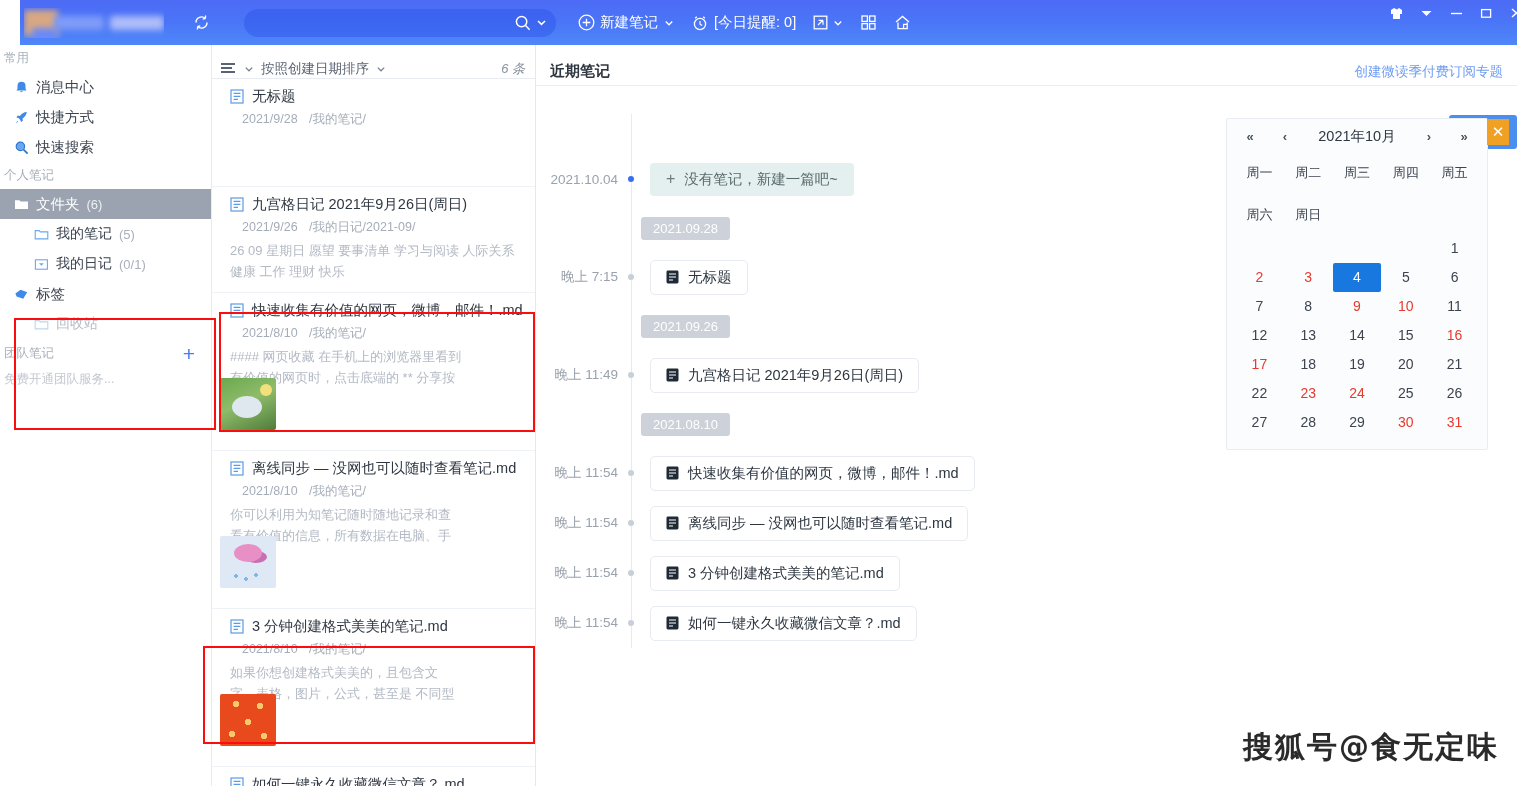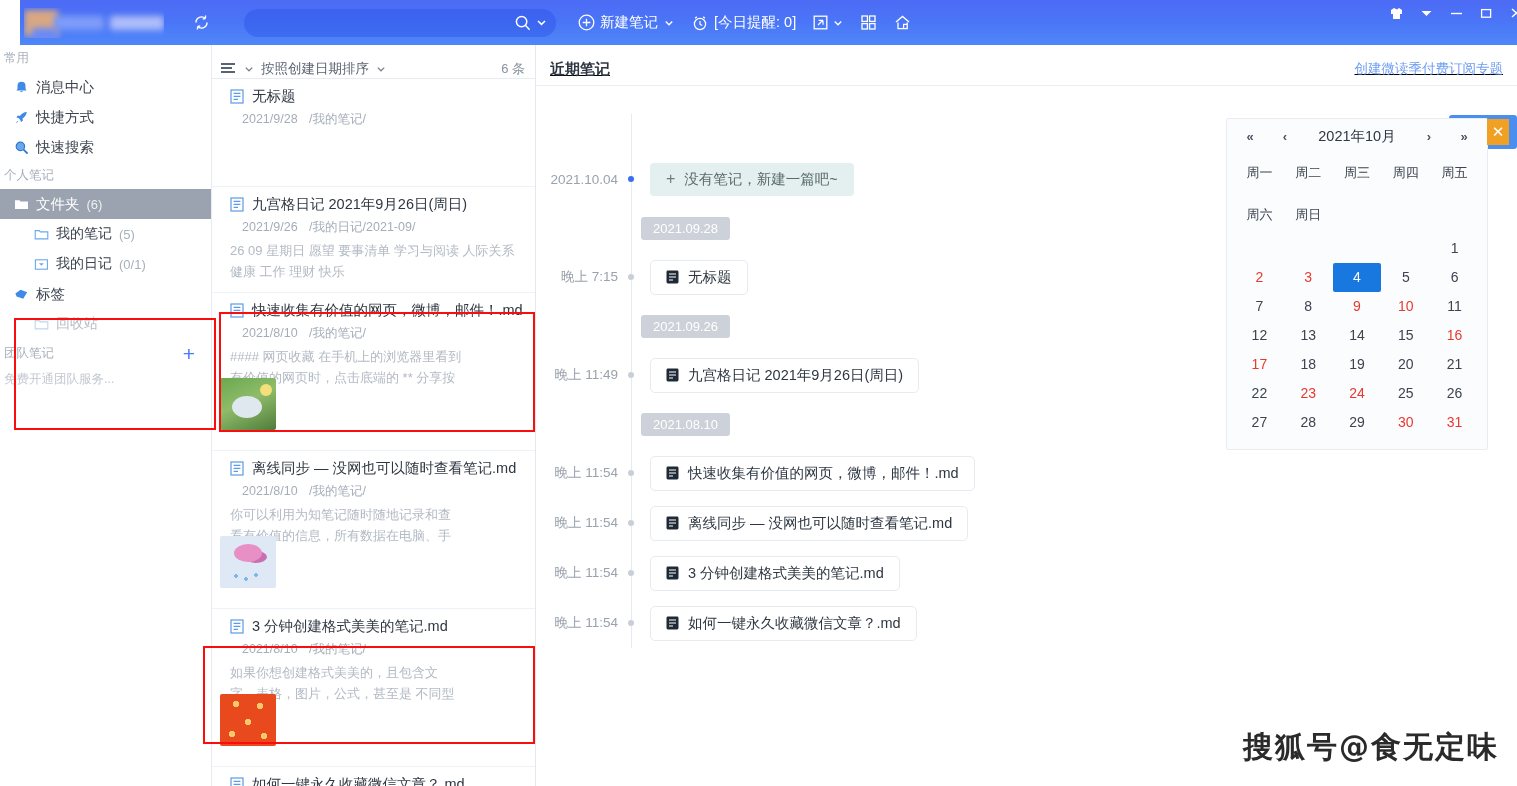--- a/index.html
+++ b/index.html
@@ -101,21 +101,21 @@
   
   .notelist {
     position: absolute; left: 212px; top: 45px; width: 324px; height: 741px;
     background: #fff; border-right: 1px solid #e3e7ee;
   }
   .nl-toolbar {
     height: 34px; border-bottom: 1px solid #e8ecf2;
     display: flex; align-items: center; padding: 15px 10px 0 8px; gap: 6px;
   }
   .nl-sortlabel { font-size: 13.5px; color: #5a6373; cursor: pointer; }
-  .nl-count { margin-left: auto; font-size: 13px; color: #8a929e; }
+  .nl-count { margin-left: auto; font-size: 13px; color: #8a929e; font-style: italic; }
   .note-card {
     border-bottom: 1px solid #eef1f6; padding: 8px 10px 10px 18px;
     cursor: pointer; position: relative;
   }
   .nc-title {
     display: flex; align-items: center; gap: 8px;
     font-size: 14.5px; color: #2f3742; font-weight: 500;
     white-space: nowrap; overflow: hidden;
   }
   .nc-meta { font-size: 12.5px; color: #a5adb9; margin-top: 5px; margin-left: 12px; }
@@ -150,21 +150,21 @@
       radial-gradient(circle 3px at 12px 40px,#f7c96a 99%,transparent),
       radial-gradient(circle 3px at 44px 42px,#f7c96a 99%,transparent);}
 
   
   .main {
     position: absolute; left: 536px; top: 45px; width: 981px; height: 741px;
     background: #fff;
   }
   .main-head {
     height: 41px; border-bottom: 1px solid #eaeef3;
-    display: flex; align-items: flex-start; padding: 15px 14px; text-decoration: underline;
+    display: flex; align-items: flex-end; padding: 4px 14px;
   }
   .main-title { font-size: 15px; color: #2f3742; font-weight: 600; }
   .main-link { margin-left: auto; font-size: 13.5px; color: #6f9df2; cursor: pointer; }
 
   .tl { position: relative; padding-top: 24px; }
   .tl-axis {
     position: absolute; left: 95px; top: 28px; bottom: 0; width: 1px;
     background: #e7ebf1;
   }
   .tl-row { display: flex; align-items: center; min-height: 50px; position: relative; }

